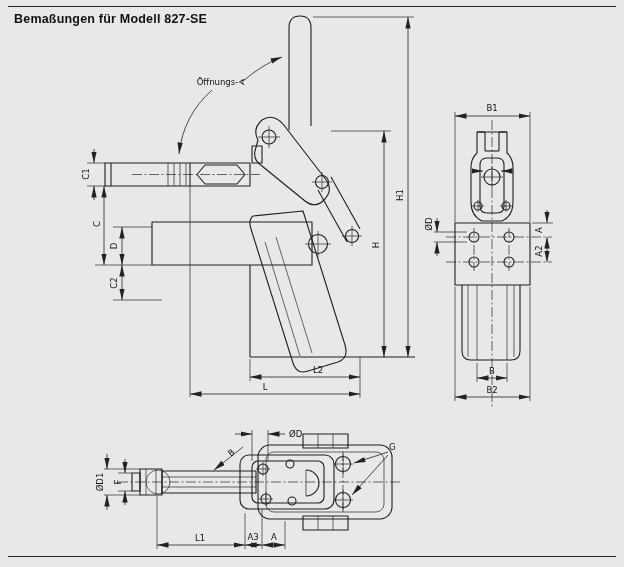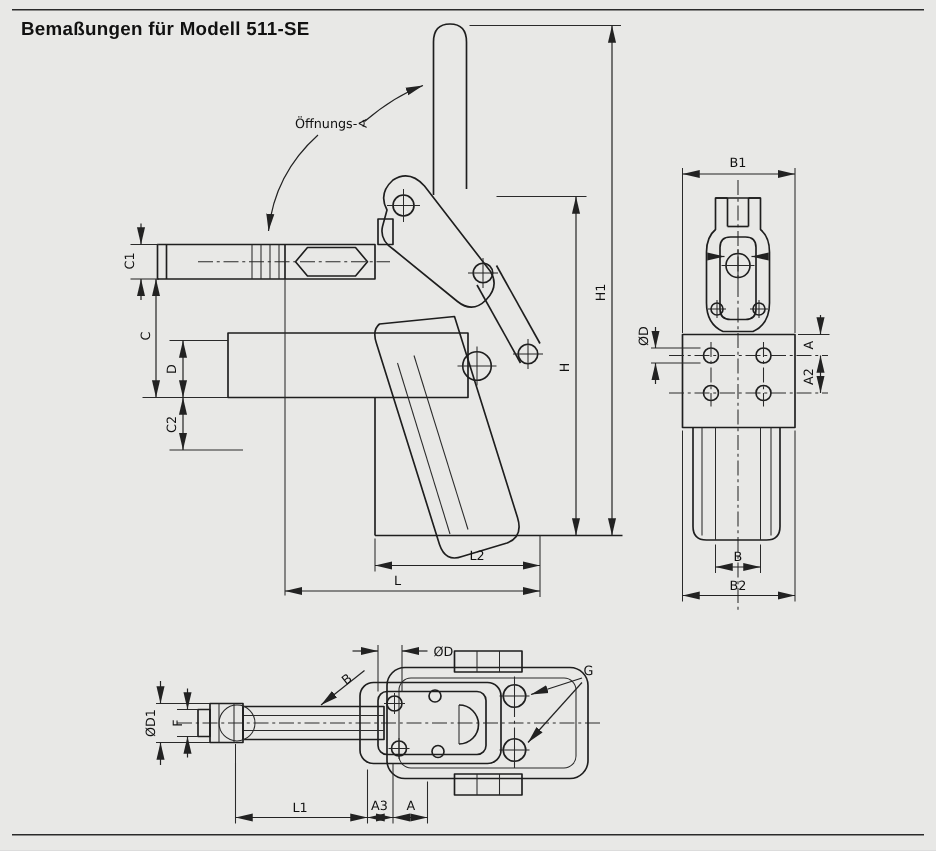--- a/index.html
+++ b/index.html
@@ -23,21 +23,21 @@
   .cl{fill:none;stroke:#2a2a2a;stroke-width:0.7;stroke-dasharray:10 2.5 2 2.5;}
   .lbl{font:8.5px "DejaVu Sans", sans-serif;fill:#111;}
   .ann{font:8.5px "DejaVu Sans", sans-serif;fill:#111;}
 </style>
 </head>
 <body>
 
 <div class="page">
   <div class="rule top"></div>
   <div class="rule bottom"></div>
-  <div class="title">Bemaßungen für Modell 511-SE</div>
+  <div class="title">Bemaßungen für Modell 827-SE</div>
 
   <svg width="624" height="567" viewBox="0 0 624 567">
     <defs>
       <marker id="ae" markerWidth="12" markerHeight="8" refX="11.5" refY="4" orient="auto" markerUnits="userSpaceOnUse">
         <path d="M11.5,4 L0,1.3 L0,6.7 Z" fill="#222"></path>
       </marker>
       <marker id="as" markerWidth="12" markerHeight="8" refX="0.5" refY="4" orient="auto" markerUnits="userSpaceOnUse">
         <path d="M0.5,4 L12,1.3 L12,6.7 Z" fill="#222"></path>
       </marker>
     </defs>

